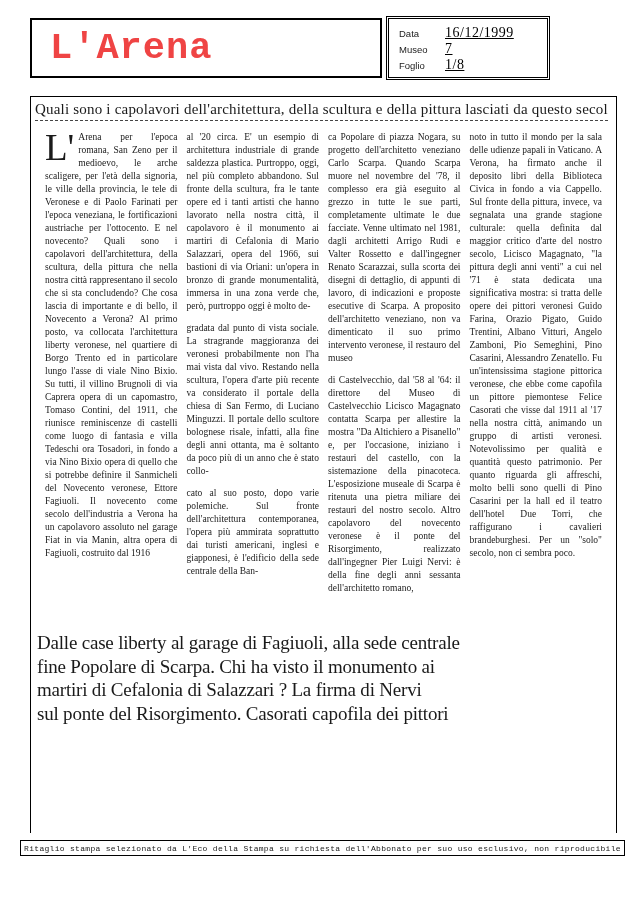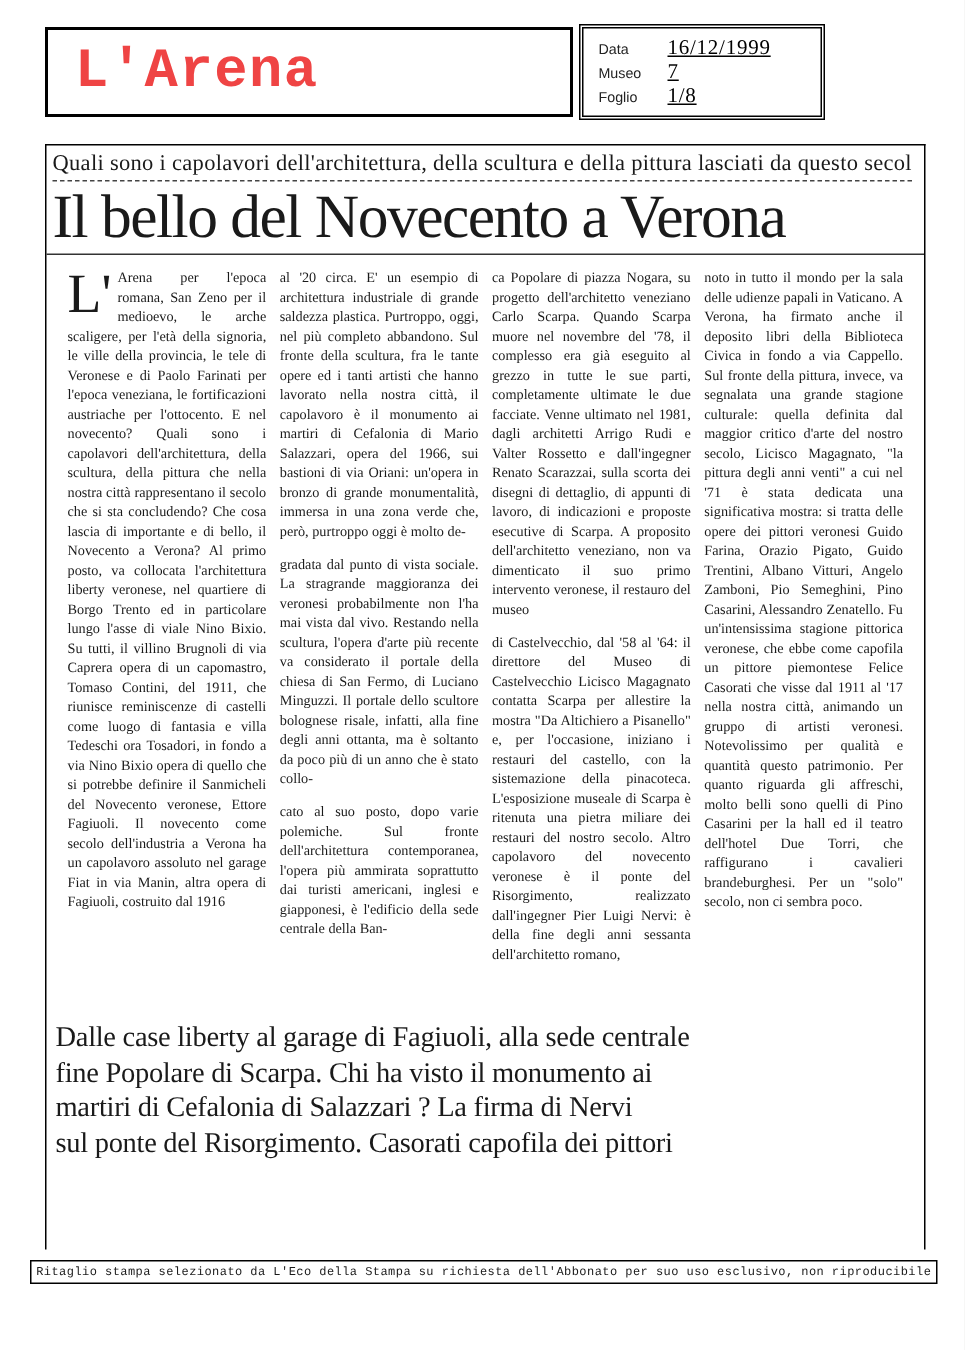--- a/index.html
+++ b/index.html
@@ -126,21 +126,20 @@
       </div>
       <div class="meta-row">
         <span class="meta-label">Foglio</span>
         <span class="meta-value">1/8</span>
       </div>
     </div>
   </div>
 
   <div class="article-frame">
     <div class="kicker">Quali sono i capolavori dell'architettura, della scultura e della pittura lasciati da questo secolo</div>
-    <h1 class="headline" style="margin:0;font-weight:normal;">Il bello del Novecento a Verona</h1>
 
     <div class="body-cols">
       <div class="col">
         <p><span class="dropcap">L'</span><span>Arena per l'epoca romana, San Zeno per il medioevo, le arche scaligere, per l'età della signoria, le ville della provincia, le tele di Veronese e di Paolo Farinati per l'epoca veneziana, le fortificazioni austriache per l'ottocento. E nel novecento? Quali sono i capolavori dell'architettura, della scultura, della pittura che nella nostra città rappresentano il secolo che si sta concludendo? Che cosa lascia di importante e di bello, il Novecento a Verona? Al primo posto, va collocata l'architettura liberty veronese, nel quartiere di Borgo Trento ed in particolare lungo l'asse di viale Nino Bixio. Su tutti, il villino Brugnoli di via Caprera opera di un capomastro, Tomaso Contini, del 1911, che riunisce reminiscenze di castelli come luogo di fantasia e villa Tedeschi ora Tosadori, in fondo a via Nino Bixio opera di quello che si potrebbe definire il Sanmicheli del Novecento veronese, Ettore Fagiuoli. Il novecento come secolo dell'industria a Verona ha un capolavoro assoluto nel garage Fiat in via Manin, altra opera di Fagiuoli, costruito dal 1916</span></p>
       </div>
       <div class="col">
         <p>al '20 circa. E' un esempio di architettura industriale di grande saldezza plastica. Purtroppo, oggi, nel più completo abbandono. Sul fronte della scultura, fra le tante opere ed i tanti artisti che hanno lavorato nella nostra città, il capolavoro è il monumento ai martiri di Cefalonia di Mario Salazzari, opera del 1966, sui bastioni di via Oriani: un'opera in bronzo di grande monumentalità, immersa in una zona verde che, però, purtroppo oggi è molto de-</p>
         <p>gradata dal punto di vista sociale. La stragrande maggioranza dei veronesi probabilmente non l'ha mai vista dal vivo. Restando nella scultura, l'opera d'arte più recente va considerato il portale della chiesa di San Fermo, di Luciano Minguzzi. Il portale dello scultore bolognese risale, infatti, alla fine degli anni ottanta, ma è soltanto da poco più di un anno che è stato collo-</p>
         <p>cato al suo posto, dopo varie polemiche. Sul fronte dell'architettura contemporanea, l'opera più ammirata soprattutto dai turisti americani, inglesi e giapponesi, è l'edificio della sede centrale della Ban-</p>
       </div>

